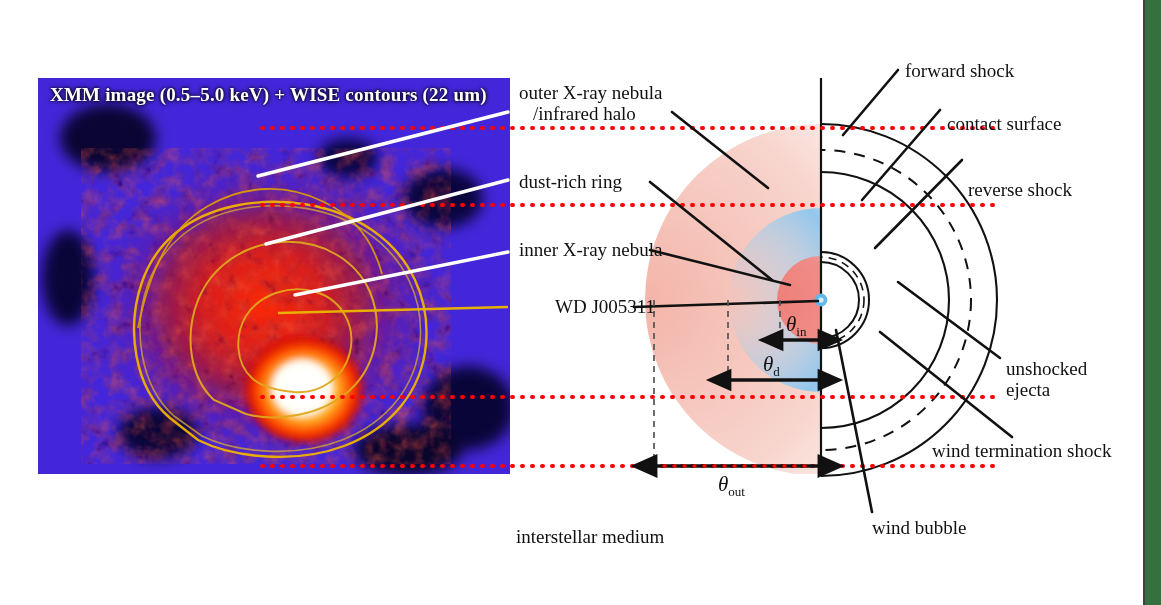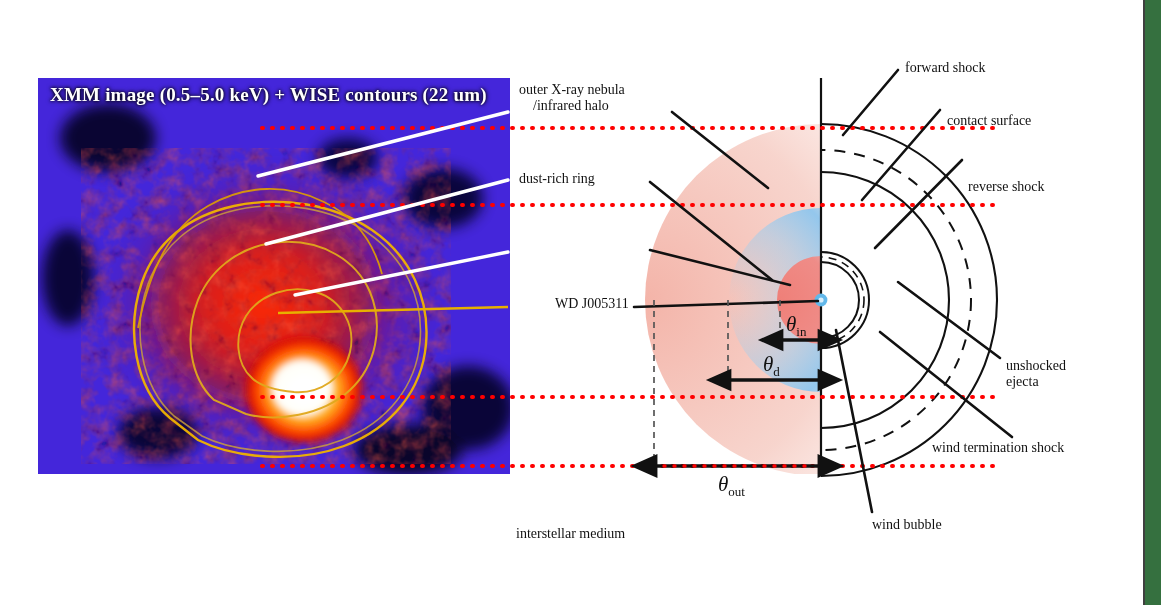--- a/index.html
+++ b/index.html
@@ -27,21 +27,21 @@
     white-space:nowrap;letter-spacing:.2px;
   }
 
   
   #overlay{position:absolute;left:0;top:0;width:1161px;height:605px;pointer-events:none;}
 
   
   .lbl{
     position:absolute;color:#111;
     font-family:"Liberation Serif","DejaVu Serif",serif;
-    font-size:14px;white-space:nowrap;line-height:1.12;
+    font-size:19px;white-space:nowrap;line-height:1.12;
   }
   .lbl.ctr{text-align:left;}
   .math{font-style:italic;font-size:21px;}
   .math sub{font-style:normal;font-size:13px;}
 </style>
 </head>
 <body>
 
 <div id="figure">
 
@@ -258,20 +258,21 @@
     <line x1="664" y1="466" x2="812" y2="466" stroke="#ff0000" stroke-width="3.4" stroke-dasharray="1 9" stroke-linecap="round"></line>
   </svg>
 
   <div class="lbl" style="left:519px;top:82px;">
     <span>outer X-ray nebula</span><br>
     <span style="display:inline-block;padding-left:14px;">/infrared halo</span>
   </div>
 
   <div class="lbl" style="left:519px;top:171px;">dust-rich ring</div>
 
+  <div class="lbl" style="left:519px;top:239px;">inner X-ray nebula</div>
 
   <div class="lbl" style="left:519px;top:296px;margin-left:36px;">WD J005311</div>
 
   <div class="lbl" style="left:905px;top:60px;">forward shock</div>
 
   <div class="lbl" style="left:947px;top:113px;">contact surface</div>
 
   <div class="lbl" style="left:968px;top:155px;margin-top:24px;">reverse shock</div>
 
   <div class="lbl ctr" style="left:1006px;top:358px;width:104px;">

